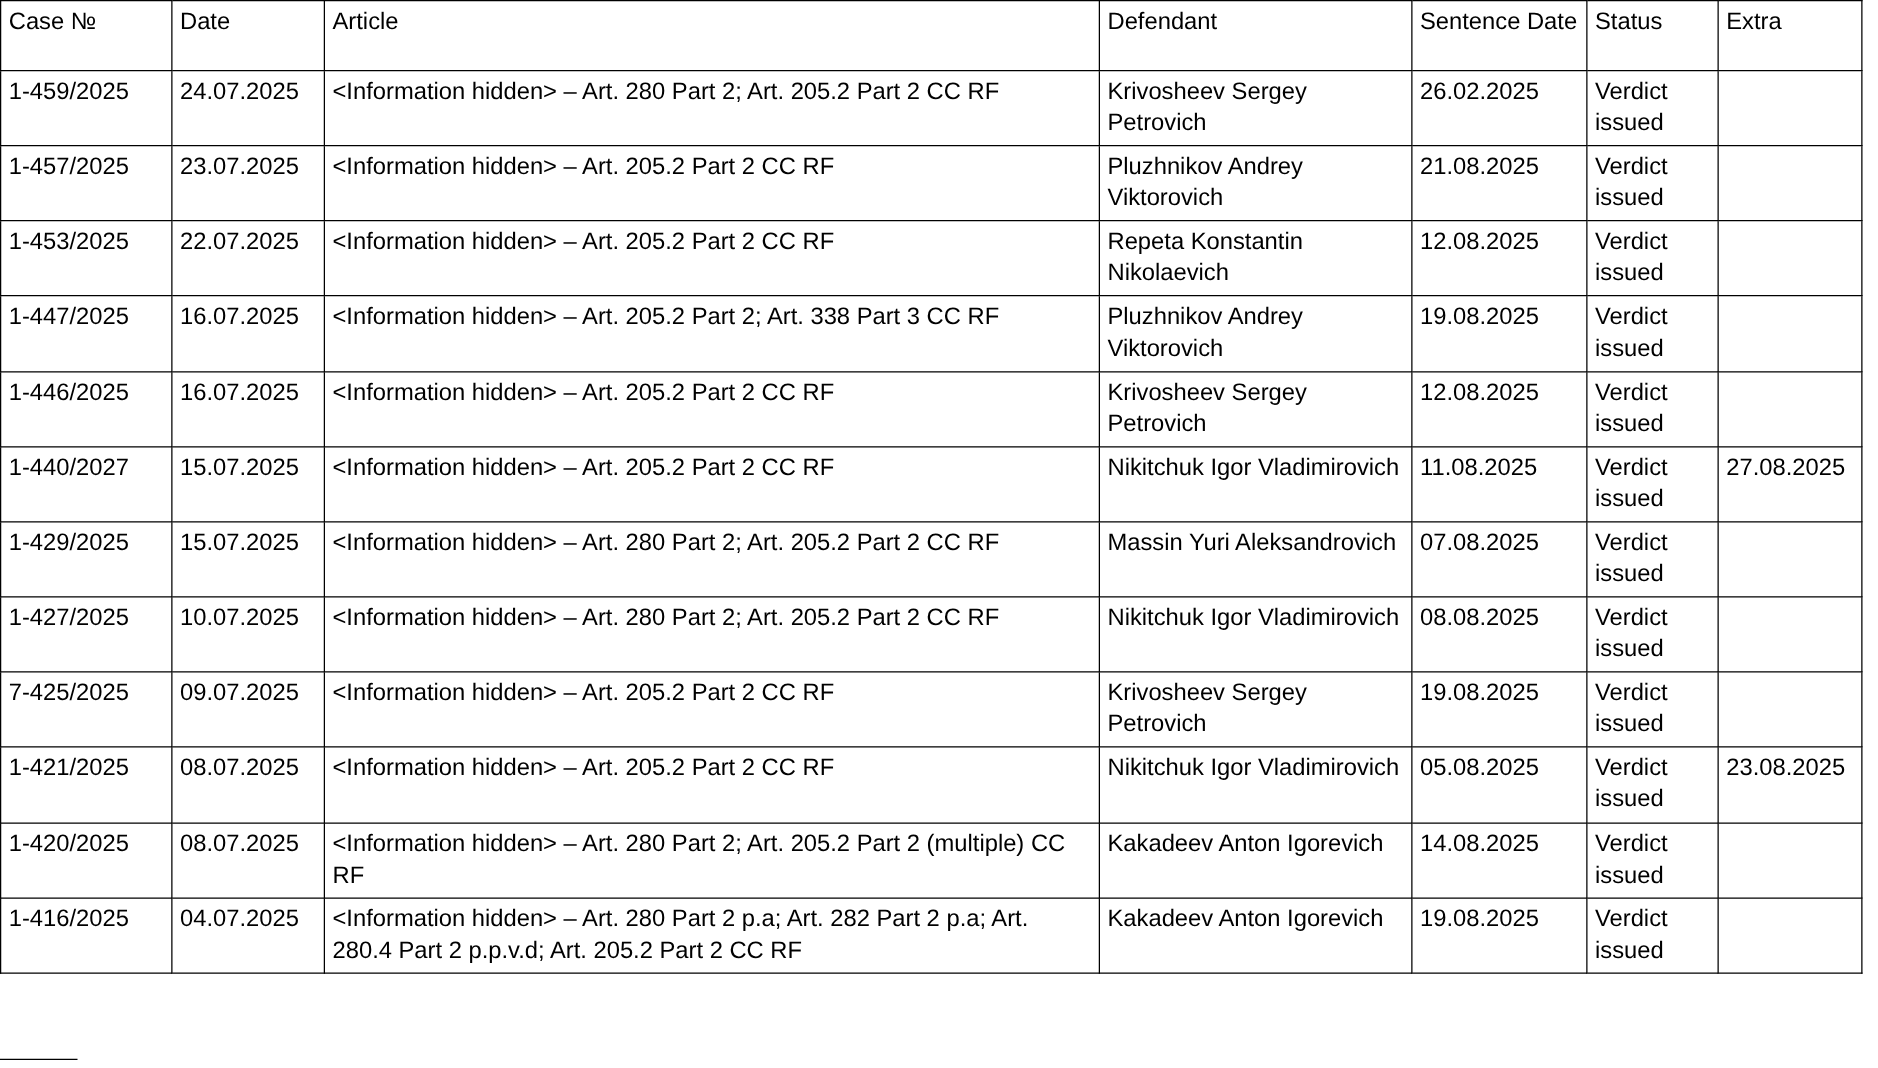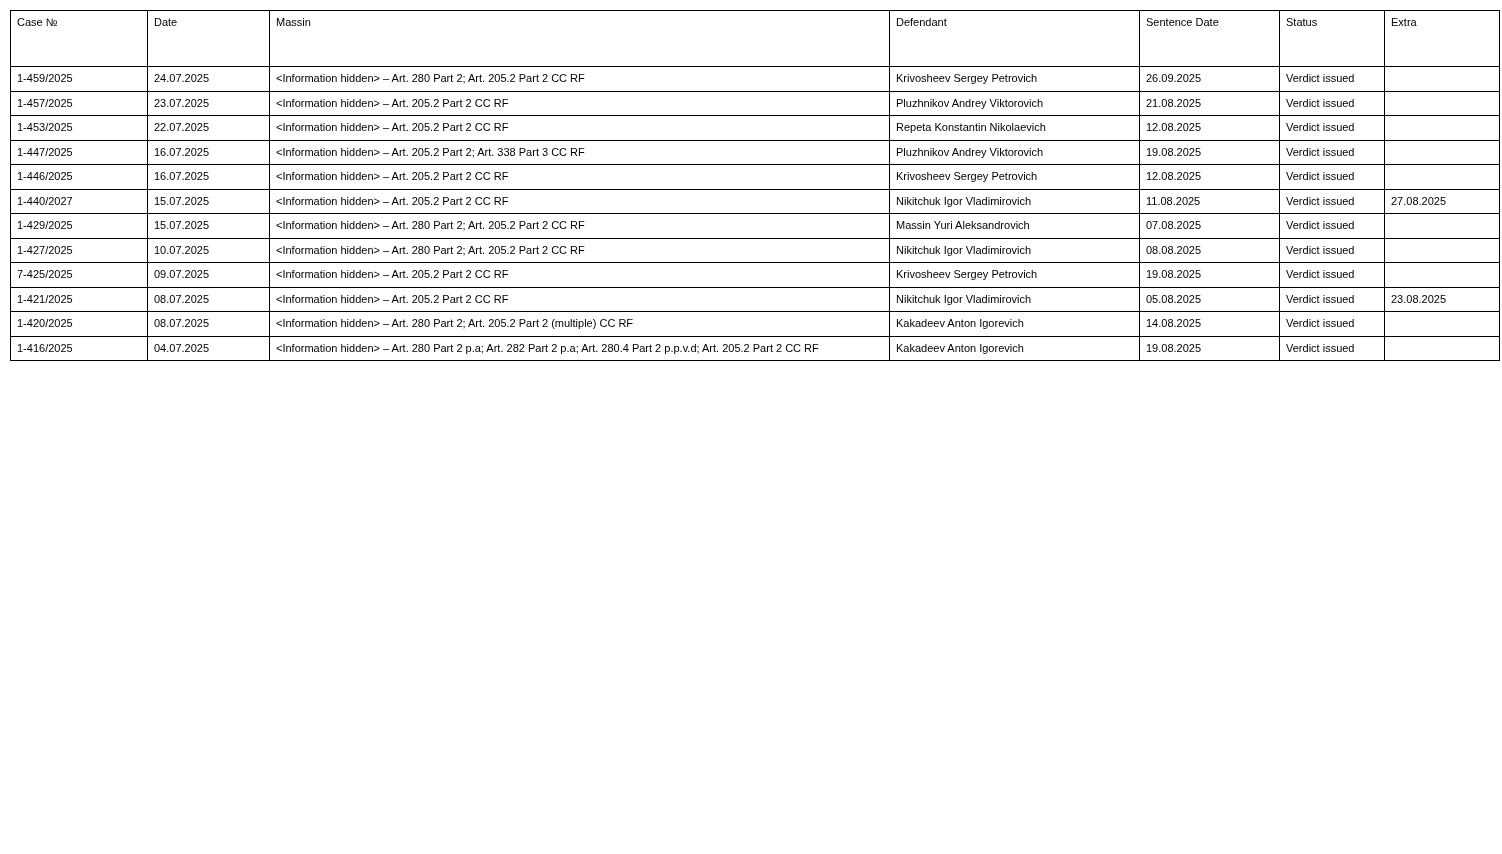--- a/index.html
+++ b/index.html
@@ -16,22 +16,22 @@
   }
   .sheet {
     width: 1502px;
     height: 854px;
     position: relative;
   }
   table.case-table {
     border-collapse: collapse;
     table-layout: fixed;
     width: 1489px;
-    margin: 10px;
-    font-size: 11px;
+    margin: 0;
+    font-size: 19px;
   }
   table.case-table td,
   table.case-table th {
     border: 1px solid #000000;
     vertical-align: top;
     padding: 4px 6px 5px 6px;
     line-height: 1.32;
     font-weight: normal;
     text-align: left;
   }
@@ -70,34 +70,34 @@
       <col class="c-article">
       <col class="c-def">
       <col class="c-sent">
       <col class="c-status">
       <col class="c-extra">
     </colgroup>
     <thead>
       <tr>
         <td class="hdr-cell">Case №</td>
         <td class="hdr-cell">Date</td>
-        <td class="hdr-cell">Massin</td>
+        <td class="hdr-cell">Article</td>
         <td class="hdr-cell">Defendant</td>
         <td class="hdr-cell">Sentence Date</td>
         <td class="hdr-cell">Status</td>
         <td class="hdr-cell">Extra</td>
       </tr>
     </thead>
     <tbody id="table-body">
         <tr>
           <td class="cell-case_no">1-459/2025</td>
           <td class="cell-date">24.07.2025</td>
           <td class="cell-article">&lt;Information hidden&gt; – Art. 280 Part 2; Art. 205.2 Part 2 CC RF</td>
           <td class="cell-defendant">Krivosheev Sergey Petrovich</td>
-          <td class="cell-sentence_date">26.09.2025</td>
+          <td class="cell-sentence_date">26.02.2025</td>
           <td class="cell-status">Verdict issued</td>
           <td class="cell-extra"></td>
         </tr>
         <tr>
           <td class="cell-case_no">1-457/2025</td>
           <td class="cell-date">23.07.2025</td>
           <td class="cell-article">&lt;Information hidden&gt; – Art. 205.2 Part 2 CC RF</td>
           <td class="cell-defendant">Pluzhnikov Andrey Viktorovich</td>
           <td class="cell-sentence_date">21.08.2025</td>
           <td class="cell-status">Verdict issued</td>

